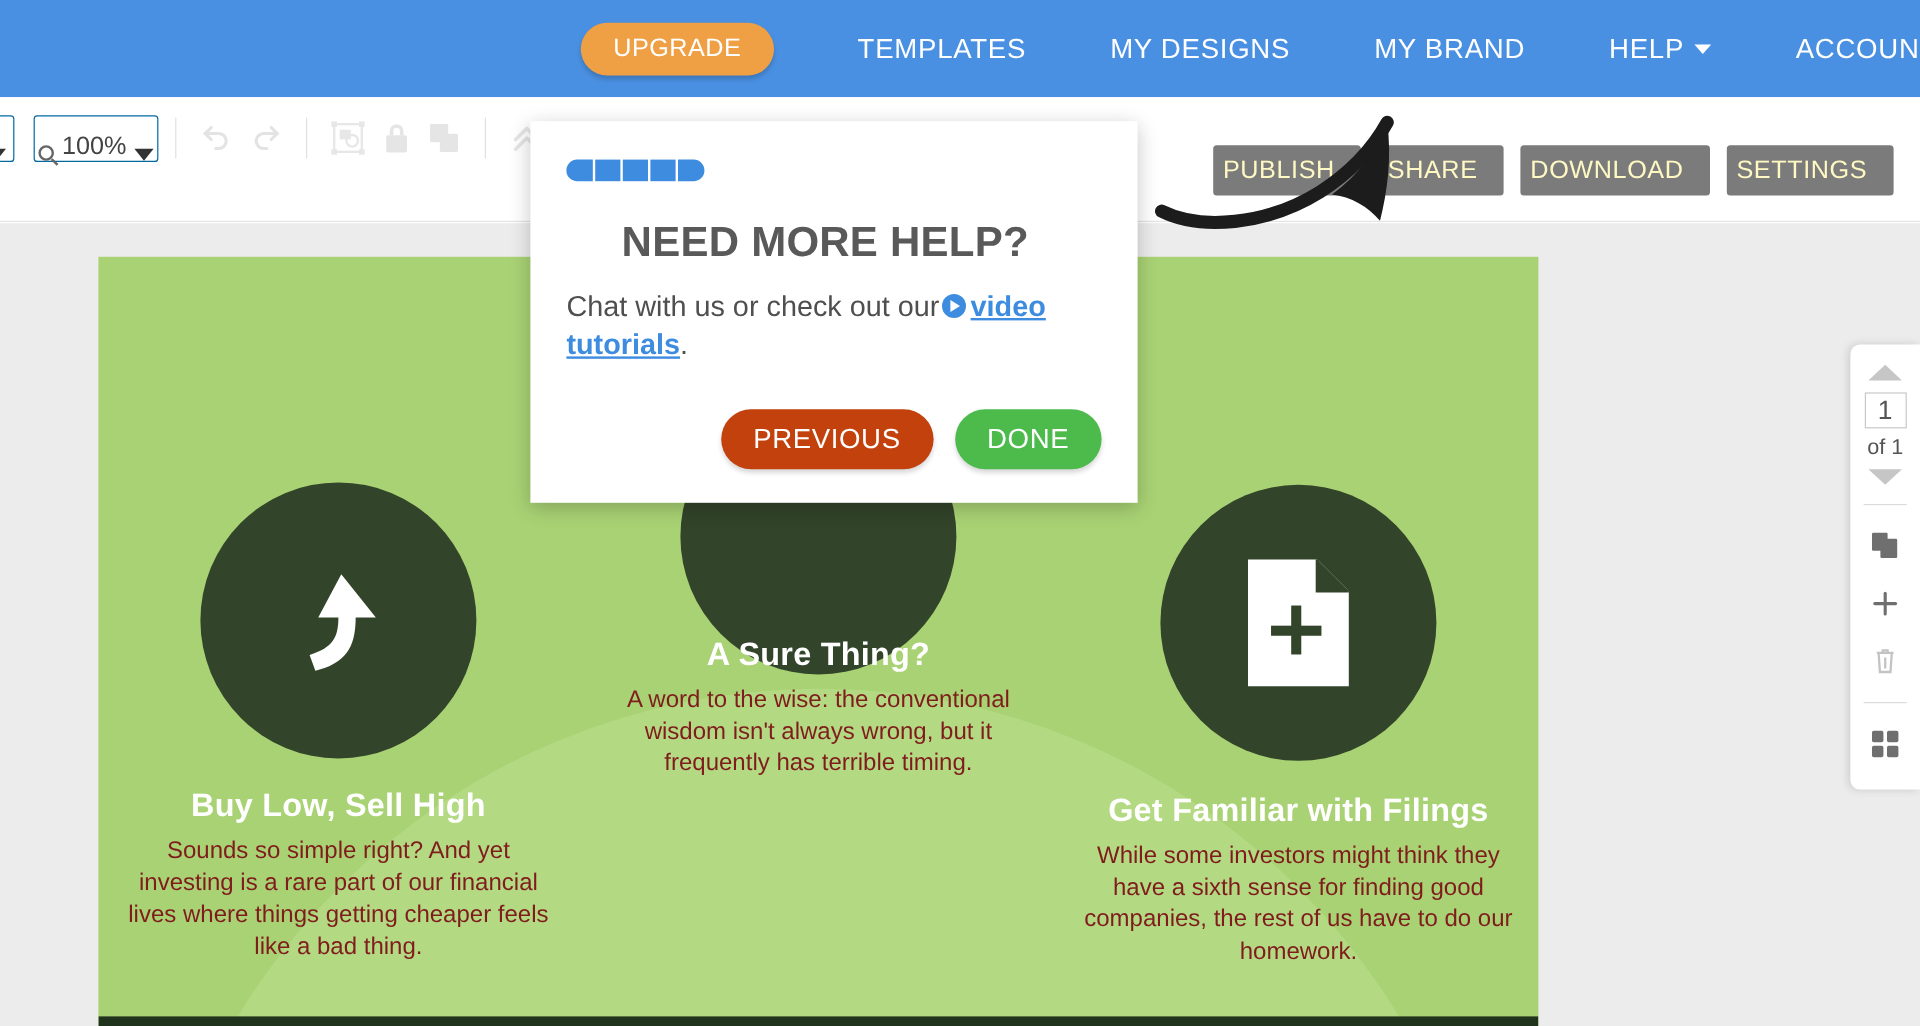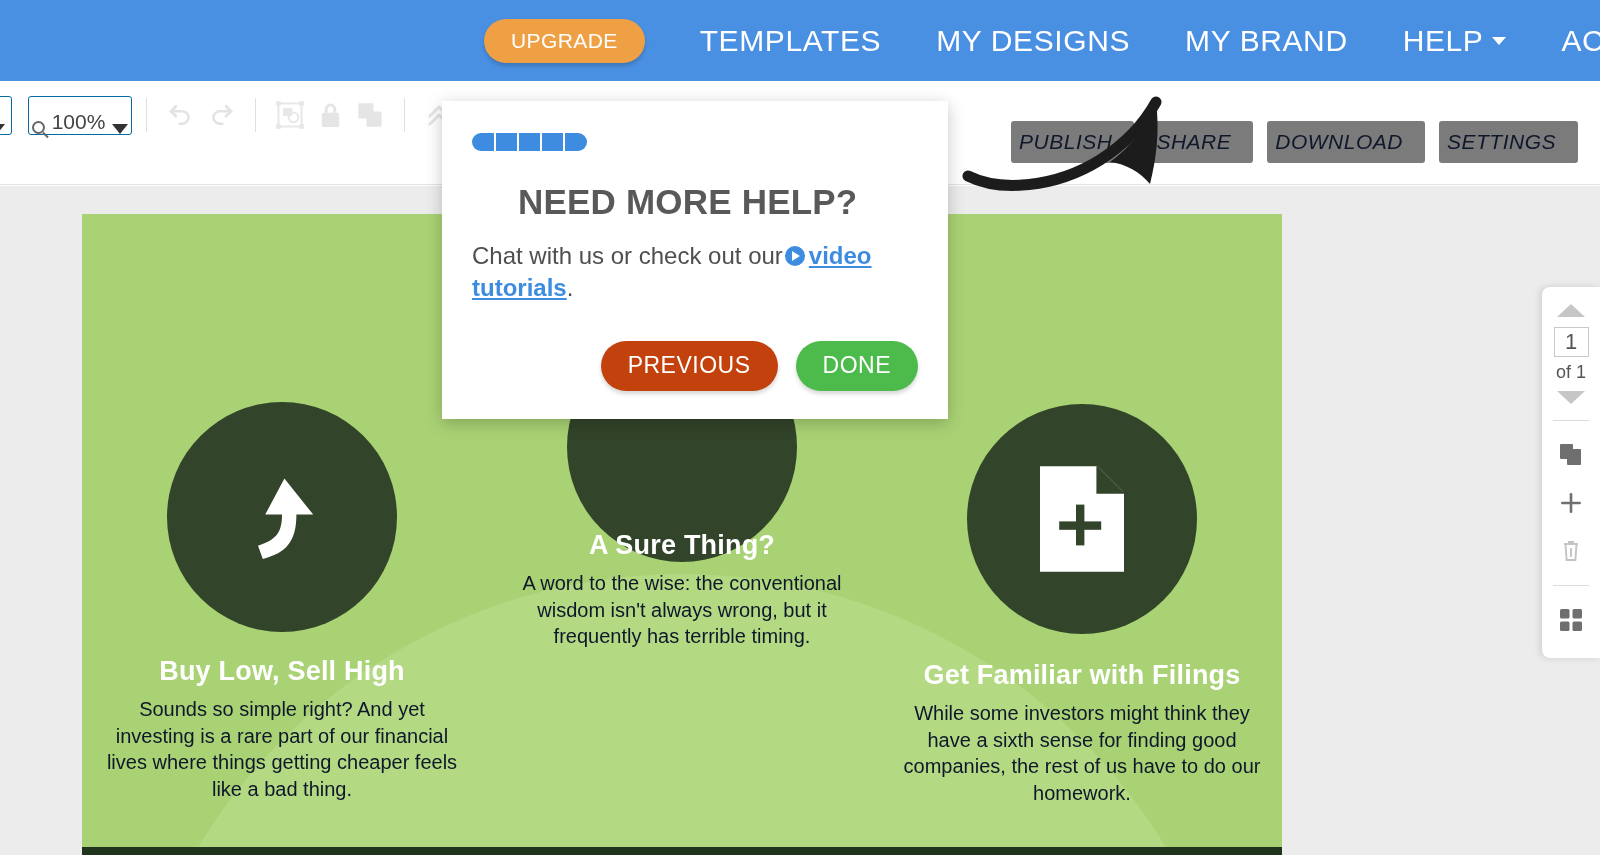--- a/index.html
+++ b/index.html
@@ -31,23 +31,23 @@
     padding: 11px 27px 12px 27px;
     border-radius: 26px;
     border: none;
     cursor: pointer;
     box-shadow: 0 3px 4px rgba(0,0,0,0.18);
     font-family: "Liberation Sans", sans-serif;
     line-height: 1;
   }
   .nav-link {
     color: #ffffff;
-    font-size: 30px;
+    font-size: 23px;
     letter-spacing: 0.6px;
-    margin-left: 39px;
+    margin-left: 54px;
     cursor: pointer;
     white-space: nowrap;
     display: flex; align-items: center;
   }
   .nav-link .caret {
     display: inline-block;
     margin-left: 9px;
     width: 0; height: 0;
     border-left: 7px solid transparent;
     border-right: 7px solid transparent;
@@ -89,28 +89,27 @@
   .magnifier::after {
     content: ''; position: absolute; right: -6px; bottom: -4px;
     width: 7px; height: 2px; background: #666; transform: rotate(45deg);
   }
   .tb-sep { width: 1px; height: 34px; background: #e0e0e0; margin: 0 14px; }
   .tb-icon { width: 40px; height: 40px; display: flex; align-items: center; justify-content: center; cursor: pointer; }
 
   
   .tb-right { position: absolute; right: 22px; top: 40px; display: flex; gap: 14px; }
   .gray-btn {
-    background: #7b7b7b; color: #0f172a;
+    background: #7b7b7b; color: #fef9c3;
     font-size: 21px; letter-spacing: 0.5px;
     padding: 10px 22px 11px 8px;
     border: none; border-radius: 3px;
     cursor: pointer; line-height: 1;
     font-family: "Liberation Sans", sans-serif;
     white-space: nowrap;
-    font-style: italic;
   }
   .saved-time {
     position: absolute; left: 940px; top: 104px;
     font-size: 20px; color: #4a4a4a;
   }
 
   
   .arrow-anno { position: absolute; left: 960px; top: 88px; pointer-events: none; }
 
   
@@ -154,21 +153,21 @@
     position: absolute; left: 0; right: 0;
     text-align: center;
     color: #ffffff;
     font-weight: bold;
     font-size: 27px;
     letter-spacing: 0.2px;
   }
   .col-body {
     position: absolute; left: 18px; right: 18px;
     text-align: center;
-    color: #0f172a;
+    color: #7f1d1d;
     font-size: 20px;
     line-height: 1.33;
   }
 
   
   .c1 .circle { top: 188px; width: 230px; height: 230px; }
   .c1 .col-title { top: 442px; }
   .c1 .col-body  { top: 482px; }
 
   .c2 .circle { top: 118px; width: 230px; height: 230px; }

